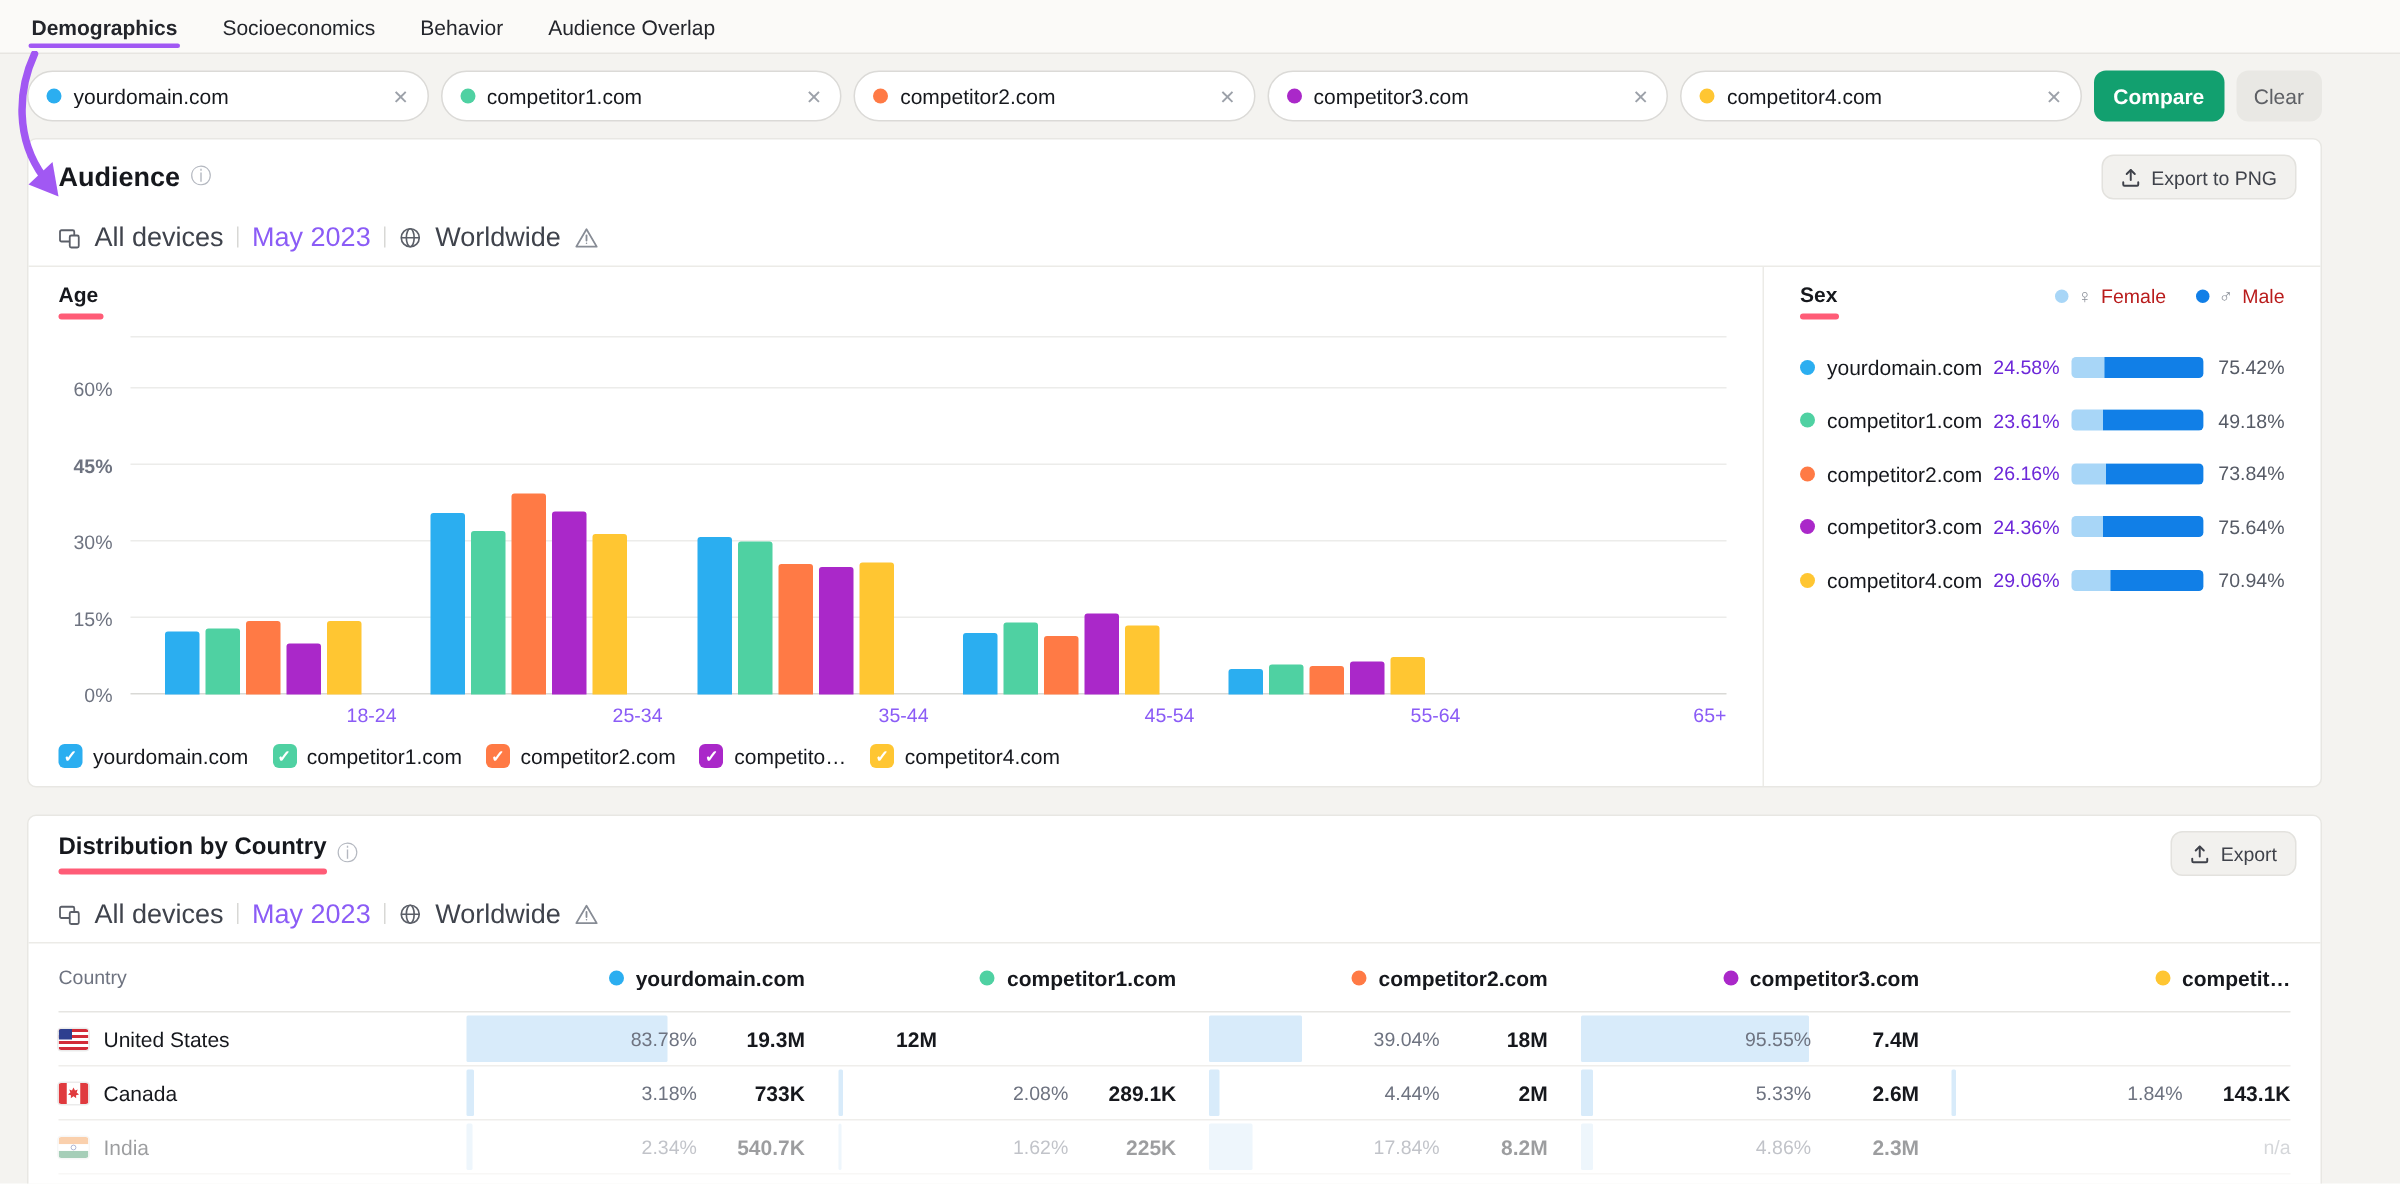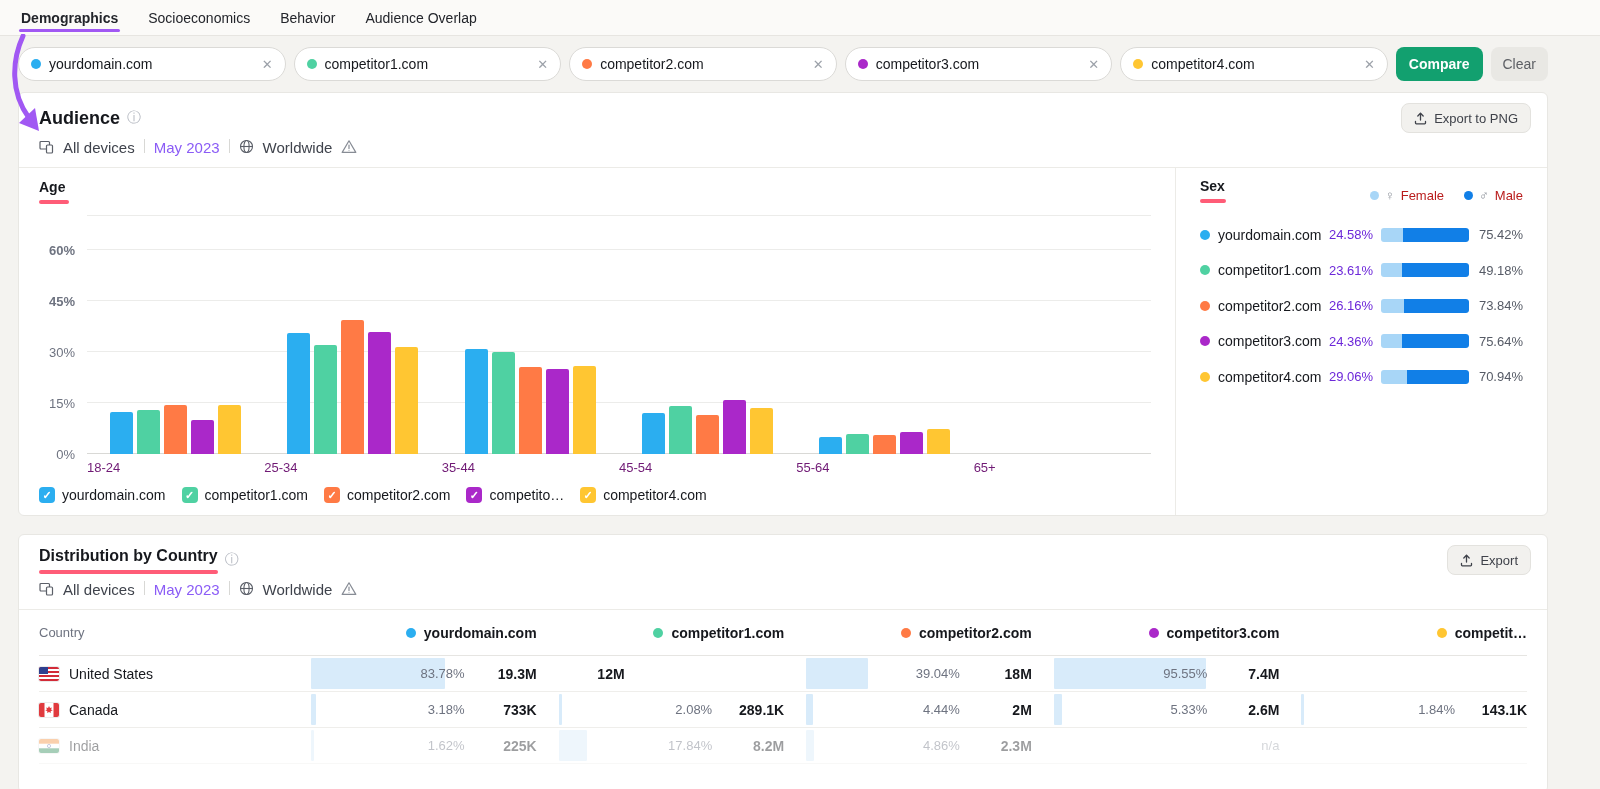--- a/index.html
+++ b/index.html
@@ -22,21 +22,21 @@
   .btn-clear{height:34px;padding:0 12px;background:#E9E8E4;color:#5E6065;border:none;border-radius:8px;font-size:14px;display:flex;align-items:center;cursor:pointer;flex:none}
 
   
   .card{width:1530px;margin-left:18px;background:#fff;border:1px solid #E8E7E3;border-radius:6px}
   .card-head{padding:10px 16px 10px 20px;border-bottom:1px solid #ECEBE7}
   .head-row{display:flex;align-items:center}
   .card-title{font-size:18px;font-weight:700;color:#16181D;line-height:24px}
   .info{color:#B4B8C0;font-size:14px;margin-left:7px}
   .spacer{flex:1}
   .btn-export{height:30px;padding:0 12px;background:#F2F1EE;border:1px solid #E3E2DE;border-radius:8px;color:#3F424A;font-size:13px;display:flex;align-items:center;gap:7px;cursor:pointer}
-  .meta{display:flex;align-items:flex-start;gap:9px;margin-top:6px;font-size:15px;color:#3F434C;height:18px}
+  .meta{display:flex;align-items:center;gap:9px;margin-top:16px;font-size:18px;color:#3F434C;height:18px}
   .meta .vsep{width:1px;height:14px;background:#D8D8D5}
   .meta .muted{color:#8b5cf6}
   .meta svg{display:block}
 
   
   .aud-body{display:flex}
   .age-panel{flex:1;padding:10px 24px 12px 20px;min-width:0}
   .sec-title{font-size:14px;font-weight:700;color:#16181D;display:inline-block;line-height:17px}
   .sec-title::after{content:"";display:block;height:4px;border-radius:2px;background:#FF5C77;margin-top:4px}
   .age-panel .sec-title::after{width:30px}
@@ -44,29 +44,29 @@
   .age-chart{display:flex;margin-top:12px}
   .y-axis{width:48px;position:relative;flex:none}
   .ytick{position:absolute;right:12px;font-size:13px;color:#6E7380}
   .plot{flex:1;height:238px;position:relative;min-width:0}
   .grid{position:absolute;left:0;right:0;height:1px;background:#ECECEA}
   .grid.base{background:#D9D9D6}
   .groups{position:absolute;left:0;right:0;top:0;bottom:0;display:flex;align-items:flex-end}
   .group{flex:1;display:flex;justify-content:center;align-items:flex-end;gap:4px;height:100%}
   .vbar{width:23px;border-radius:2px 2px 0 0}
   .x-axis{display:flex;margin-left:48px;margin-top:6px}
-  .xtick{flex:1;text-align:left;font-size:13px;color:#701a75}
+  .xtick{flex:1;text-align:right;font-size:13px;color:#8b5cf6}
   .legend{display:flex;gap:16px;margin-top:12px;align-items:center}
   .lg-item{display:flex;align-items:center;gap:7px;cursor:pointer}
   .lg-check{width:16px;height:16px;border-radius:4px;color:#fff;font-size:11px;font-weight:700;display:flex;align-items:center;justify-content:center;flex:none}
   .lg-label{font-size:14px;color:#16181D;white-space:nowrap}
 
   
   .sex-panel{width:372px;flex:none;border-left:1px solid #ECEBE7;padding:10px 24px 12px}
-  .sex-head{display:flex;align-items:flex-end}
+  .sex-head{display:flex;align-items:flex-start}
   .sex-panel .sec-title::after{width:26px}
   .sex-legend{margin-left:auto;display:flex;align-items:center;gap:6px;font-size:13px;margin-top:2px}
   .sex-legend .sym{color:#8A8F98;font-size:13px}
   .sex-legend .lbl{color:#b91c1c}
   .sex-legend .gap{width:8px}
   .mini-dot{width:9px;height:9px;border-radius:50%;flex:none}
   .sex-rows{margin-top:14px}
   .sex-row{display:flex;align-items:center;height:35.5px}
   .sex-domain{font-size:14px;color:#16181D;margin-left:8px;white-space:nowrap}
   .sex-f{margin-left:auto;font-size:13px;color:#6d28d9}
@@ -179,21 +179,21 @@
         </svg>
     </div>
   </div>
 
   <div class="aud-body">
 
     <div class="age-panel">
       <span class="sec-title">Age</span>
       <div class="age-chart">
         <div class="y-axis">
-            <div class="ytick" style="bottom: 196px; font-weight: bold;">60%</div>
+            <div class="ytick" style="bottom: 196px;">60%</div>
             <div class="ytick" style="bottom: 145px; font-weight: bold;">45%</div>
             <div class="ytick" style="bottom: 94px;">30%</div>
             <div class="ytick" style="bottom: 43px;">15%</div>
             <div class="ytick" style="bottom: -8px;">0%</div>
           </div>
         <div class="plot">
             <div class="grid base" style="bottom: 0px;"></div>
             <div class="grid" style="bottom: 51px;"></div>
             <div class="grid" style="bottom: 102px;"></div>
             <div class="grid" style="bottom: 153px;"></div>
@@ -494,20 +494,27 @@
                 <rect width="20" height="14" fill="#fff"></rect>
                 <rect width="20" height="4.7" fill="#F5913E"></rect>
                 <rect y="9.3" width="20" height="4.7" fill="#2E8B57"></rect>
                 <circle cx="10" cy="7" r="1.6" fill="none" stroke="#2E3F8F" stroke-width=".6"></circle>
               </svg>
             </div>
             <div class="c-name">India</div>
           </div>
           <div class="c-cell">
             <div class="barzone">
+              <div class="hbar" style="width: 2.34%;"></div>
+              <div class="c-pct">2.34%</div>
+            </div>
+            <div class="c-val">540.7K</div>
+          </div>
+          <div class="c-cell">
+            <div class="barzone">
               <div class="hbar" style="width: 1.62%;"></div>
               <div class="c-pct">1.62%</div>
             </div>
             <div class="c-val">225K</div>
           </div>
           <div class="c-cell">
             <div class="barzone">
               <div class="hbar" style="width: 17.84%;"></div>
               <div class="c-pct">17.84%</div>
             </div>

